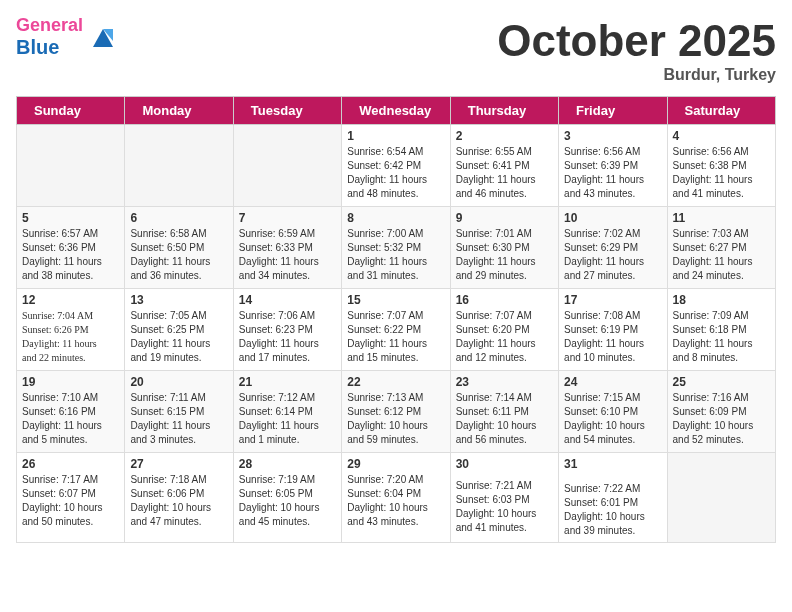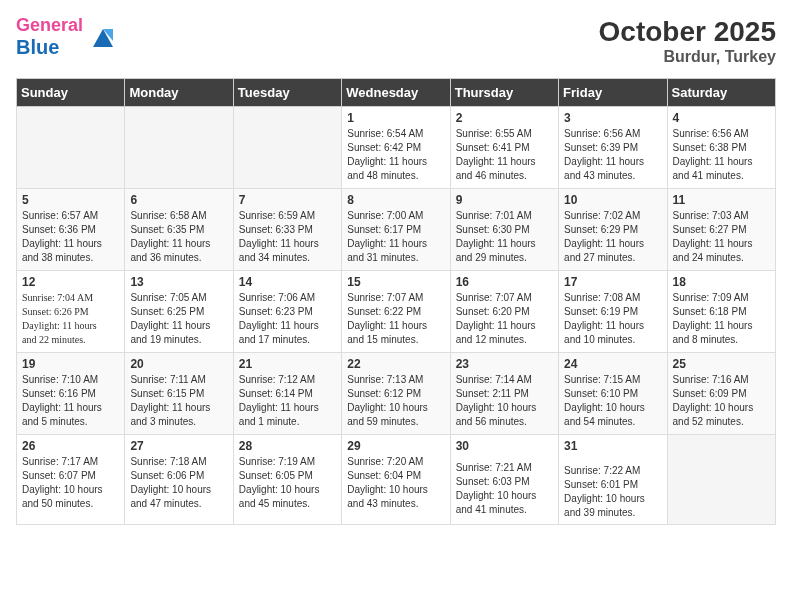--- a/index.html
+++ b/index.html
@@ -38,40 +38,40 @@
     }
     .logo-icon {
       width: 28px;
       height: 28px;
       margin-left: 2px;
     }
     .title-area {
       text-align: right;
     }
     .month-title {
-      font-size: 28px;
+      font-size: 44px;
       font-weight: bold;
       color: #333;
     }
     .location {
       font-size: 16px;
       color: #555;
       font-weight: bold;
     }
     table {
       width: 100%;
       border-collapse: collapse;
       table-layout: fixed;
     }
     thead tr th {
-      background-color: #404040;
+      background-color: #be185d;
       color: #fff;
       font-size: 13px;
       font-weight: bold;
-      padding: 6px 4px;
+      padding: 6px 17px;
       text-align: left;
       border: 1px solid #ccc;
     }
     tbody tr td {
       border: 1px solid #ddd;
       vertical-align: top;
       padding: 4px 5px;
       font-size: 10.5px;
       color: #333;
       height: 82px;
@@ -165,35 +165,35 @@
         <td>
           <span class="day-num">5</span>
           <div class="day-info" style="white-space: pre-line;">Sunrise: 6:57 AM
 Sunset: 6:36 PM
 Daylight: 11 hours
 and 38 minutes.</div>
         </td>
         <td>
           <span class="day-num">6</span>
           <div class="day-info" style="white-space: pre-line;">Sunrise: 6:58 AM
-Sunset: 6:35 PM
+Sunset: 6:50 PM
 Daylight: 11 hours
 and 36 minutes.</div>
         </td>
         <td>
           <span class="day-num">7</span>
           <div class="day-info" style="white-space: pre-line;">Sunrise: 6:59 AM
 Sunset: 6:33 PM
 Daylight: 11 hours
 and 34 minutes.</div>
         </td>
         <td>
           <span class="day-num">8</span>
           <div class="day-info" style="white-space: pre-line;">Sunrise: 7:00 AM
-Sunset: 6:17 PM
+Sunset: 5:32 PM
 Daylight: 11 hours
 and 31 minutes.</div>
         </td>
         <td>
           <span class="day-num">9</span>
           <div class="day-info" style="white-space: pre-line;">Sunrise: 7:01 AM
 Sunset: 6:30 PM
 Daylight: 11 hours
 and 29 minutes.</div>
         </td>
@@ -288,21 +288,21 @@
         <td>
           <span class="day-num">22</span>
           <div class="day-info" style="white-space: pre-line;">Sunrise: 7:13 AM
 Sunset: 6:12 PM
 Daylight: 10 hours
 and 59 minutes.</div>
         </td>
         <td>
           <span class="day-num">23</span>
           <div class="day-info" style="white-space: pre-line;">Sunrise: 7:14 AM
-Sunset: 2:11 PM
+Sunset: 6:11 PM
 Daylight: 10 hours
 and 56 minutes.</div>
         </td>
         <td>
           <span class="day-num">24</span>
           <div class="day-info" style="white-space: pre-line;">Sunrise: 7:15 AM
 Sunset: 6:10 PM
 Daylight: 10 hours
 and 54 minutes.</div>
         </td>

